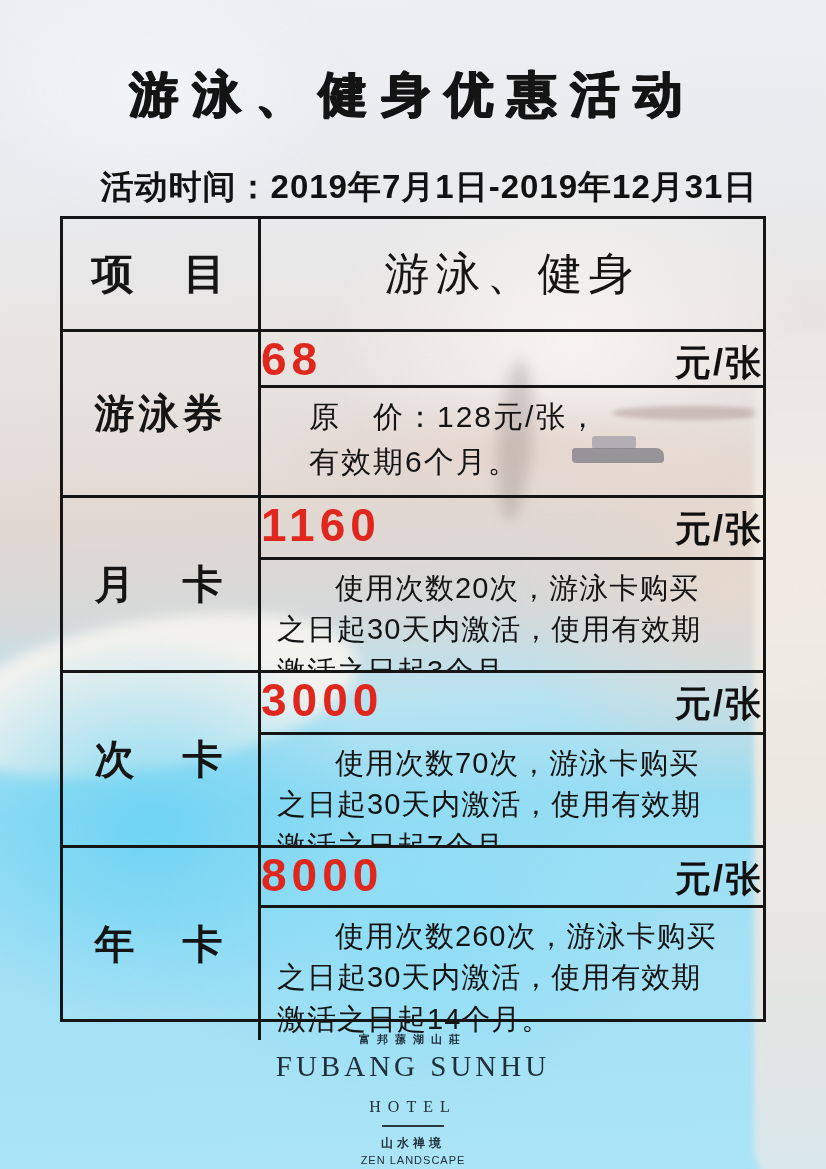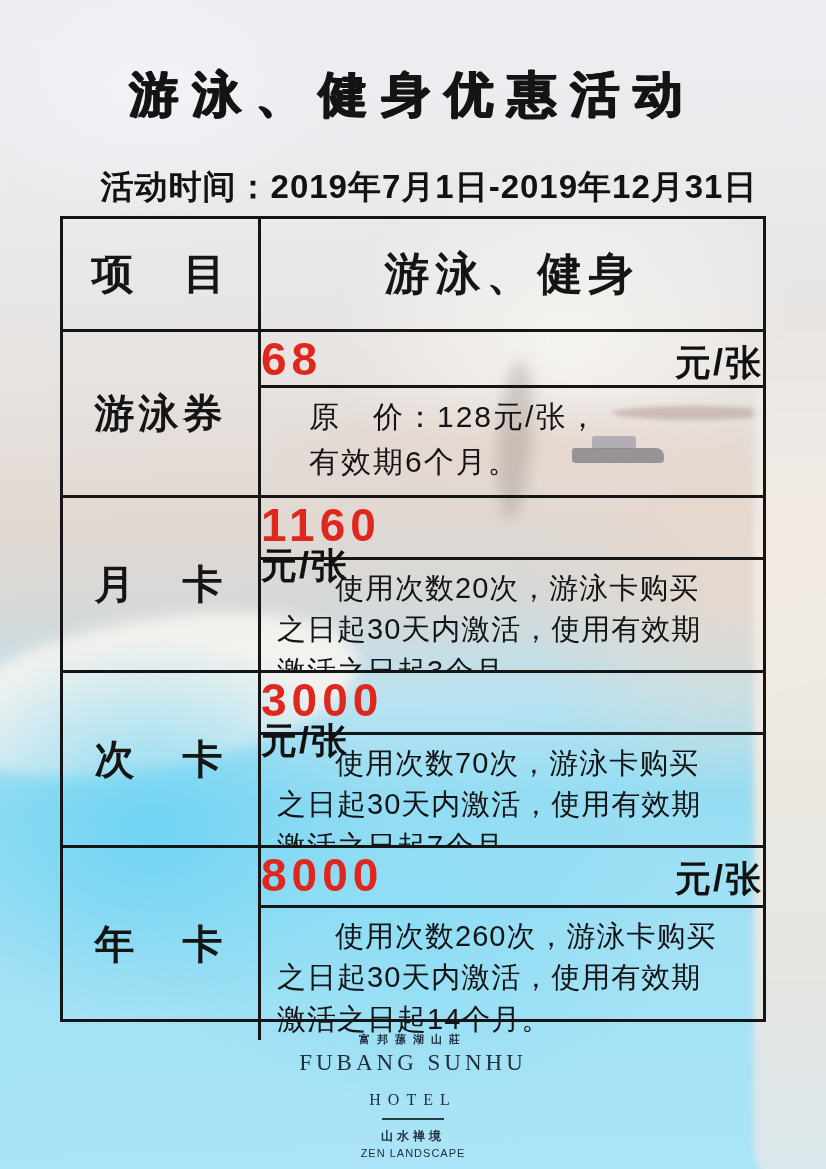--- a/index.html
+++ b/index.html
@@ -50,44 +50,44 @@
   .tbl{
     position:absolute;left:60px;top:216px;width:700px;height:800px;z-index:2;
     border:3px solid #151515;display:flex;flex-direction:column;
   }
   .trow{display:flex;border-bottom:3px solid #151515;}
   .trow:last-child{border-bottom:none;}
   .c1{width:195px;border-right:3px solid #151515;display:flex;align-items:center;justify-content:center;flex:none;}
   .c2{flex:1;display:flex;flex-direction:column;min-width:0;}
   .hdr-row{height:110px;flex:none;}
   .hdr-c1{font-size:42px;font-weight:800;letter-spacing:4px;}
-  .hdr-c2{display:flex;align-items:center;justify-content:center;font-size:45px;font-weight:700;letter-spacing:6px;}
+  .hdr-c2{display:flex;align-items:center;justify-content:center;font-size:45px;font-weight:400;letter-spacing:6px;}
   .r1{height:163px;flex:none;}
   .r2,.r3{height:172px;flex:none;}
   .r4{flex:1;}
   .lbl{font-size:40px;font-weight:700;letter-spacing:4px;white-space:nowrap;}
   .price{border-bottom:3px solid #151515;display:flex;align-items:baseline;justify-content:space-between;flex:none;padding-top:4px;}
-  .p1{height:49px;} .p2,.p3{height:55px;flex-direction:column;} .p4{height:53px;}
+  .p1{height:49px;} .p2,.p3{height:55px;} .p4{height:53px;}
   .price-num{font-size:46px;font-weight:800;color:#e0271e;letter-spacing:5px;margin-right:14px;line-height:1;}
   .price-unit{font-size:36px;font-weight:800;color:#111;letter-spacing:2px;line-height:1;}
   .desc{
     flex:1;padding:8px 12px 0 16px;font-size:29px;line-height:1.43;letter-spacing:1px;
     color:#141414;white-space:pre-line;text-indent:2em;overflow:hidden;
   }
   .desc-plain{
     flex:1;display:flex;align-items:center;padding:0 16px 6px 48px;font-size:30px;line-height:1.5;
     letter-spacing:2px;color:#141414;white-space:pre-line;
   }
 
   .footer{
     position:absolute;left:0;top:1032px;width:100%;text-align:center;z-index:2;
     color:#20303a;font-family:"Liberation Serif","DejaVu Serif",serif;
   }
   .f-cn{font-size:11px;font-weight:700;letter-spacing:7px;font-family:"Liberation Sans","DejaVu Sans",sans-serif;}
-  .f-en1{font-size:23px;letter-spacing:4px;margin-top:3px;}
+  .f-en1{font-size:29px;letter-spacing:4px;margin-top:3px;}
   .f-en2{font-size:16px;letter-spacing:7px;margin-top:15px;}
   .f-line{width:62px;height:2px;background:#2a3a44;margin:9px auto 8px auto;}
   .f-zen-cn{font-size:12px;font-weight:700;letter-spacing:4px;font-family:"Liberation Sans","DejaVu Sans",sans-serif;}
   .f-zen-en{font-size:11px;letter-spacing:1px;margin-top:2px;font-family:"Liberation Sans","DejaVu Sans",sans-serif;}
 </style>
 </head>
 <body>
 
 <div class="page">
 

